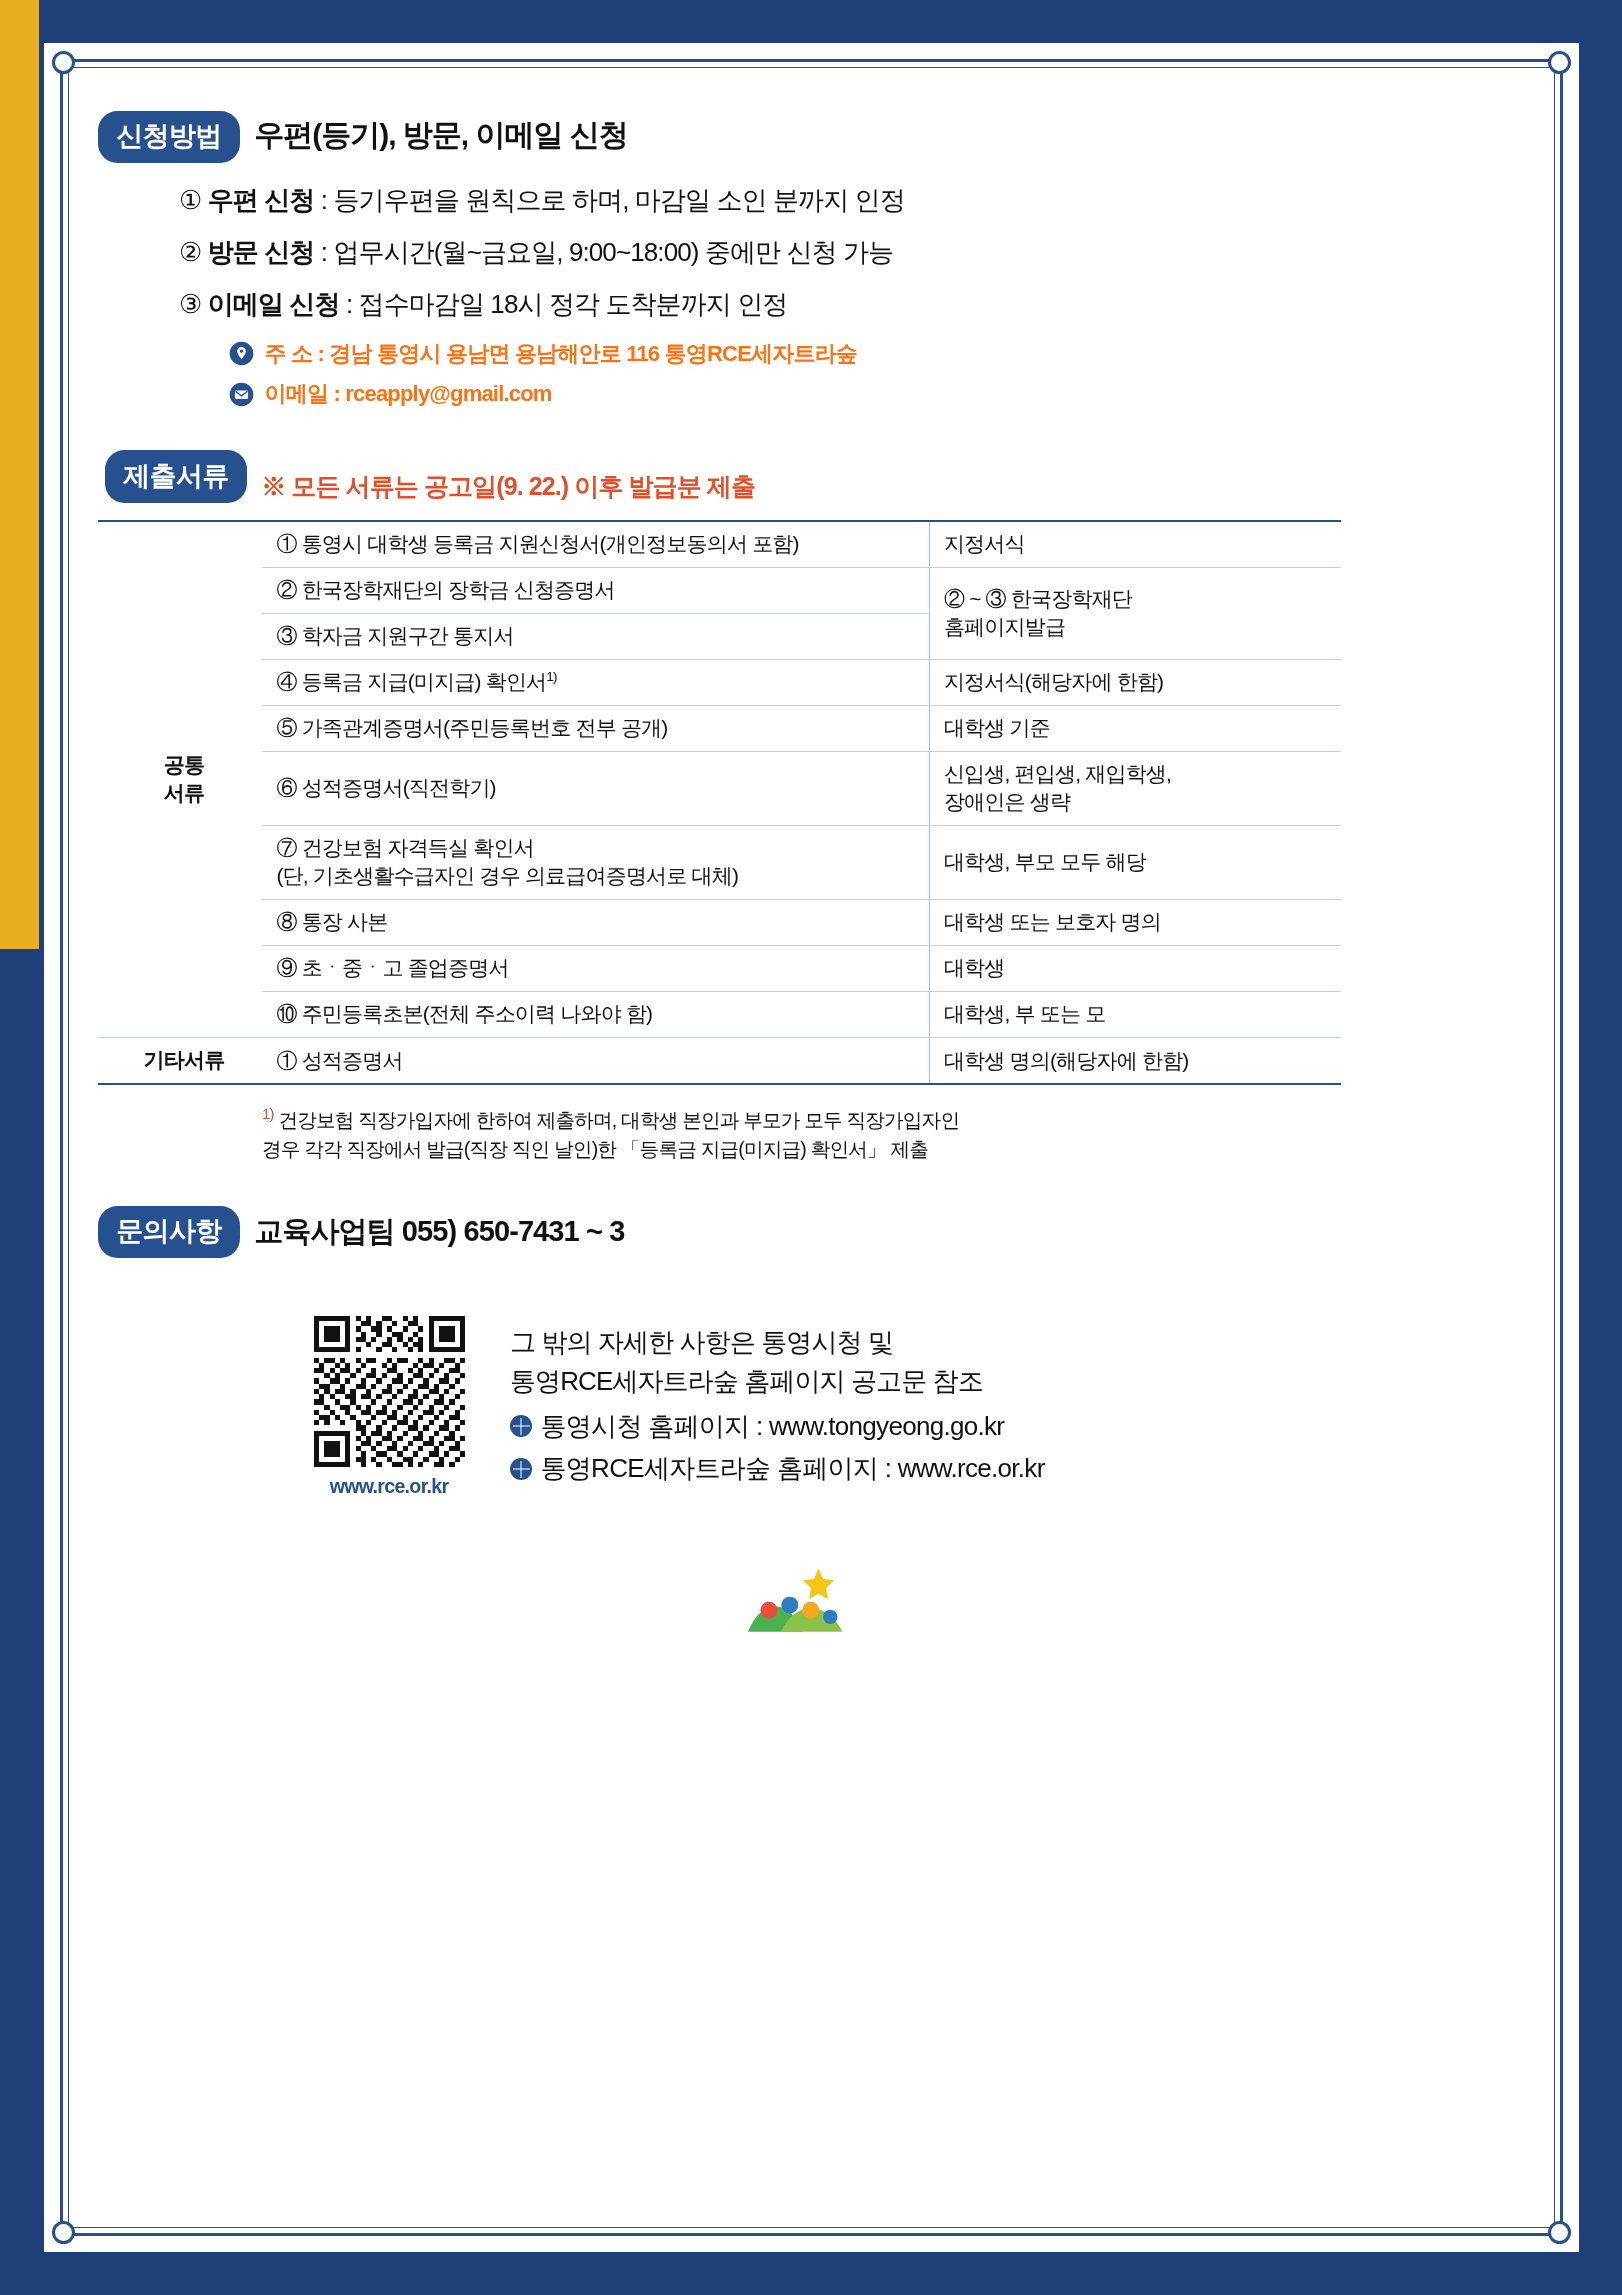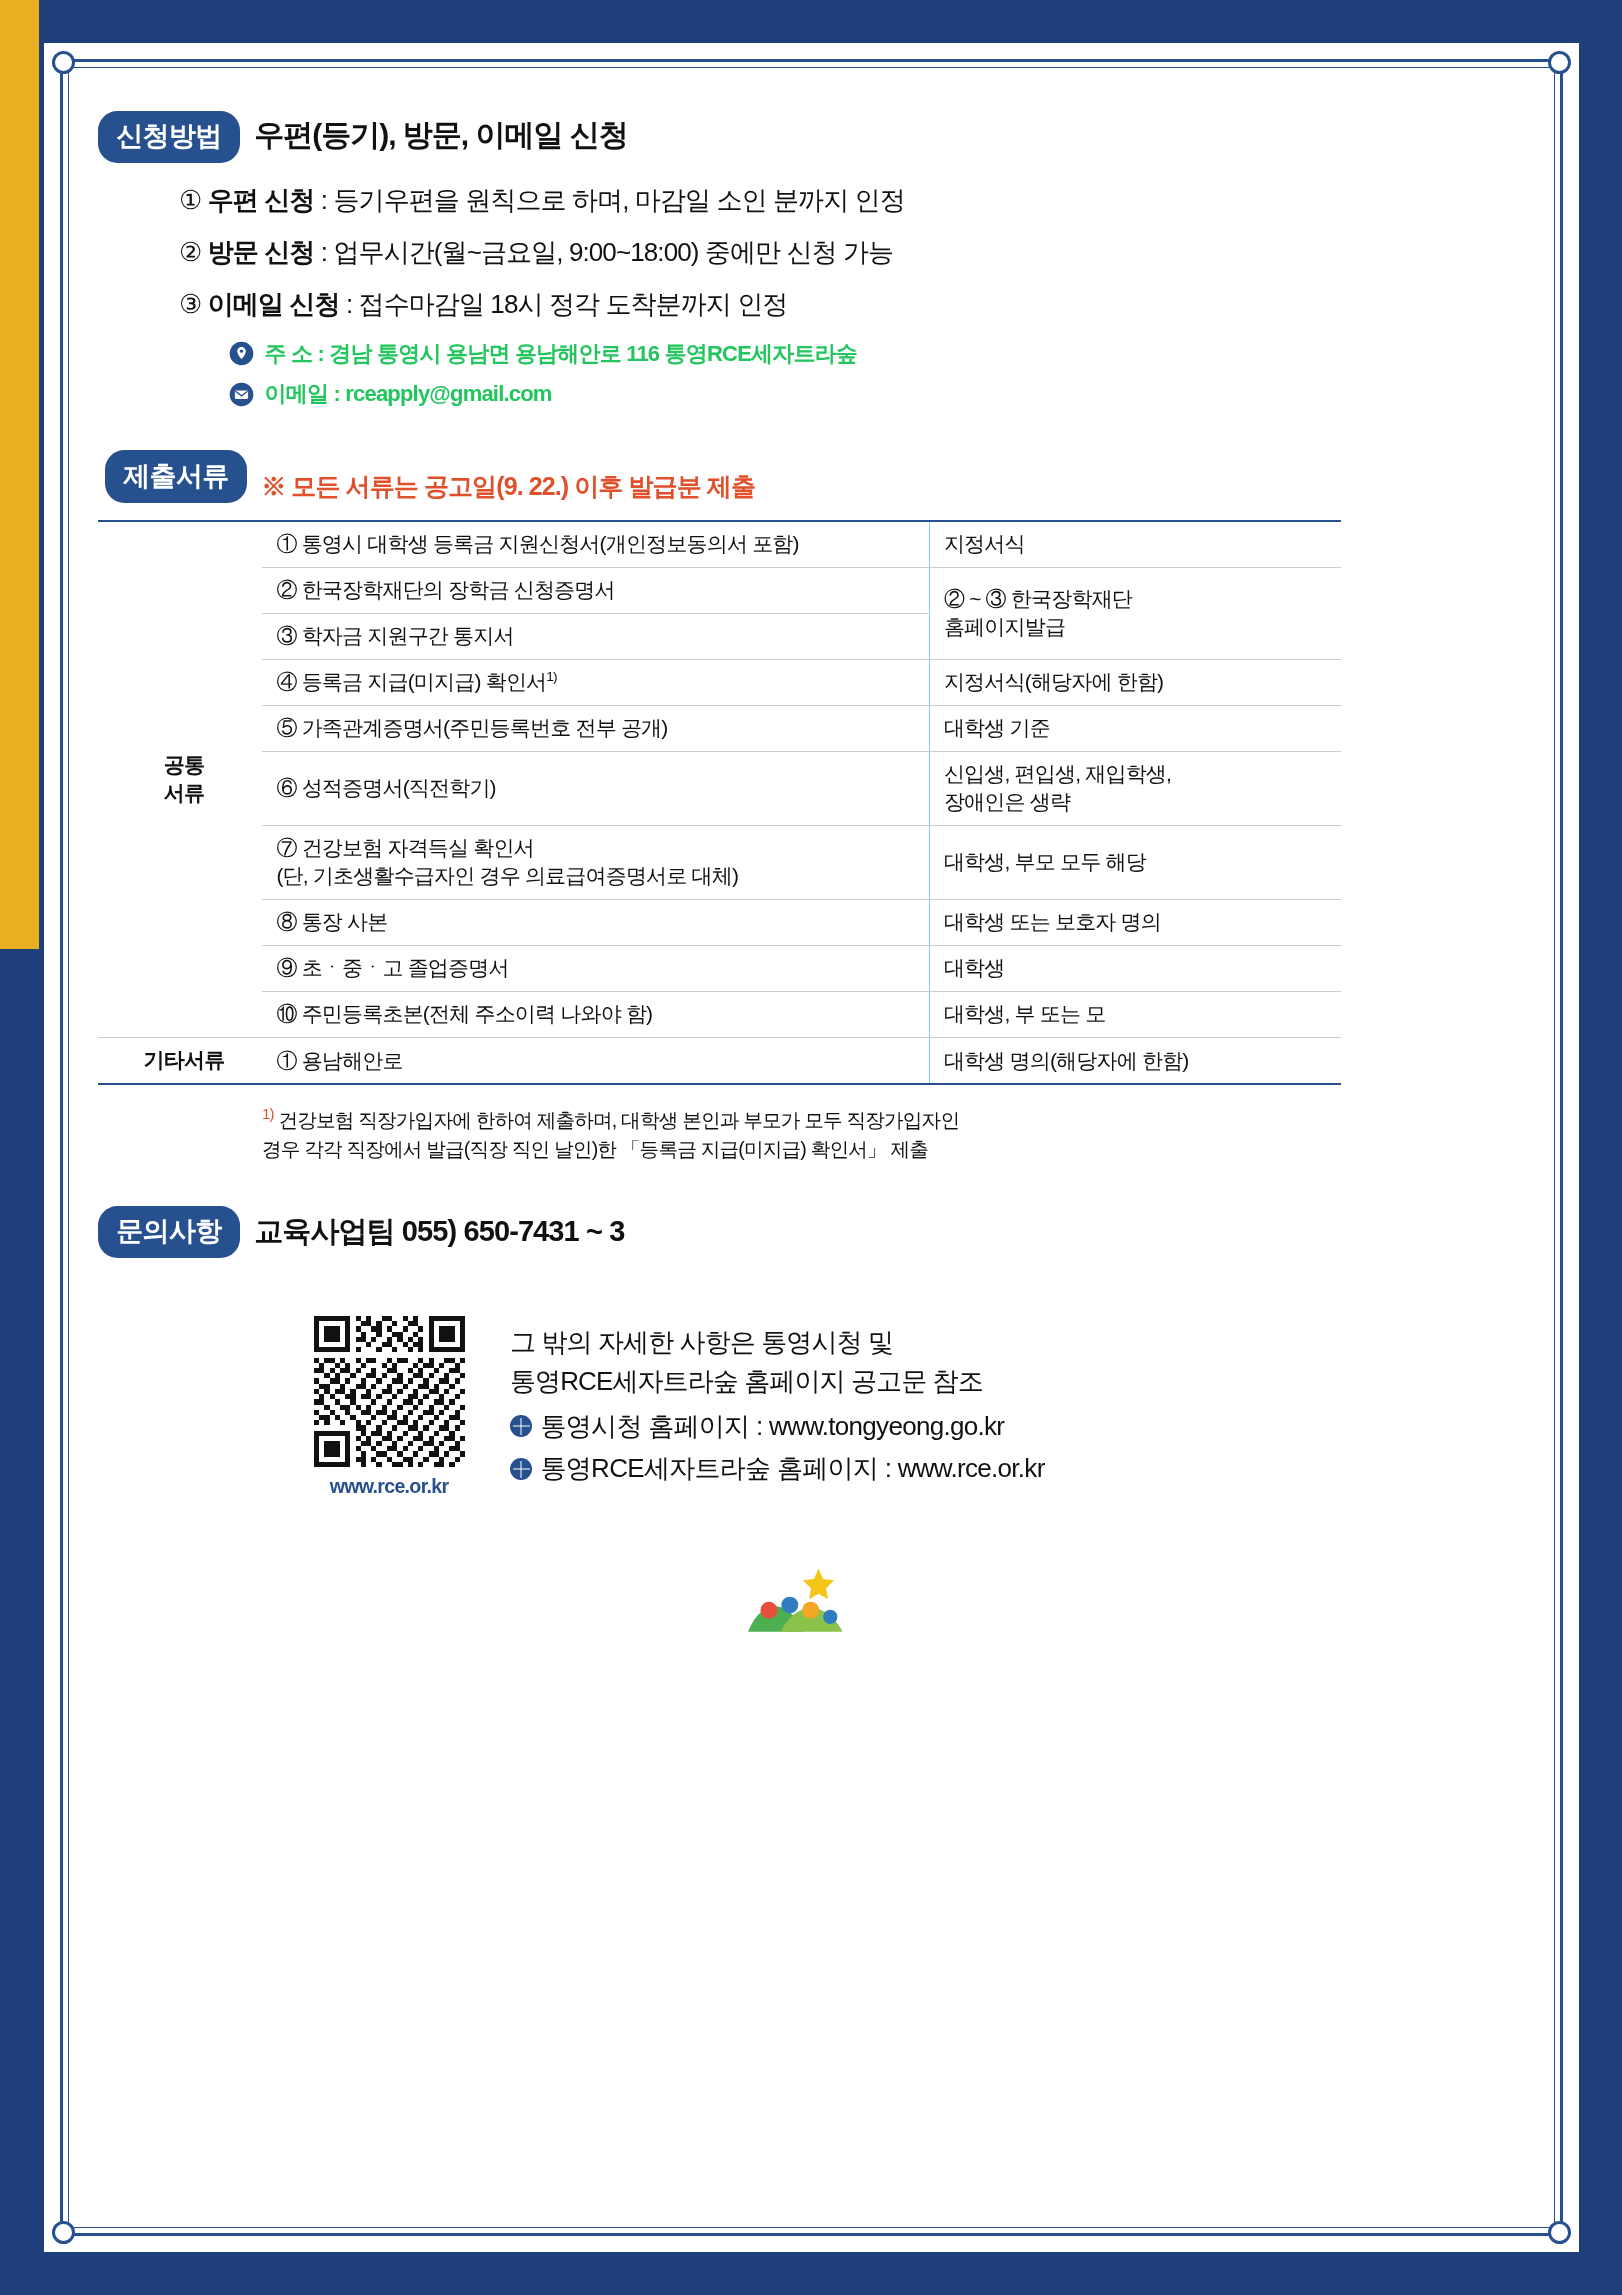--- a/index.html
+++ b/index.html
@@ -71,21 +71,21 @@
   .apply-list { margin:19.6px 0 0 81px; }
   .apply-item {
     font-size:26px; color:#111; letter-spacing:-0.9px;
     margin-bottom:17px;
   }
   .apply-item b { font-weight:bold; }
 
   .contact-block { margin:9.2px 0 0 131px; }
   .contact-line {
     display:flex; align-items:center;
-    font-size:22px; color:#22c55e; letter-spacing:-0.8px;
+    font-size:22px; color:#f97316; letter-spacing:-0.8px;
     margin-bottom:10.5px;
     font-weight:bold;
   }
   .ci {
     width:25px; height:25px; margin-right:10.5px; flex:none;
     display:inline-block; position:relative;
   }
   .ci svg { display:block; }
 
   .docs-head { margin-top:41px; display:flex; align-items:flex-end;padding-left:7px; }
@@ -260,21 +260,21 @@
       <tr>
         <td>⑨ 초ㆍ중ㆍ고 졸업증명서</td>
         <td class="note">대학생</td>
       </tr>
       <tr>
         <td>⑩ 주민등록초본(전체 주소이력 나와야 함)</td>
         <td class="note">대학생, 부 또는 모</td>
       </tr>
       <tr class="mid-sep thick-bot">
         <td class="cat" style="border-top:1.6px solid #27508f;border-bottom:2.6px solid #27508f;">기타서류</td>
-        <td>① 용남해안로</td>
+        <td>① 성적증명서</td>
         <td class="note">대학생 명의(해당자에 한함)</td>
       </tr>
     </tbody>
   </table>
 
   <div class="footnote">
     <span class="mark">1)</span>
     <span>건강보험 직장가입자에 한하여 제출하며, 대학생 본인과 부모가 모두 직장가입자인<br>경우 각각 직장에서 발급(직장 직인 날인)한 「등록금 지급(미지급) 확인서」 제출</span>
   </div>
 

